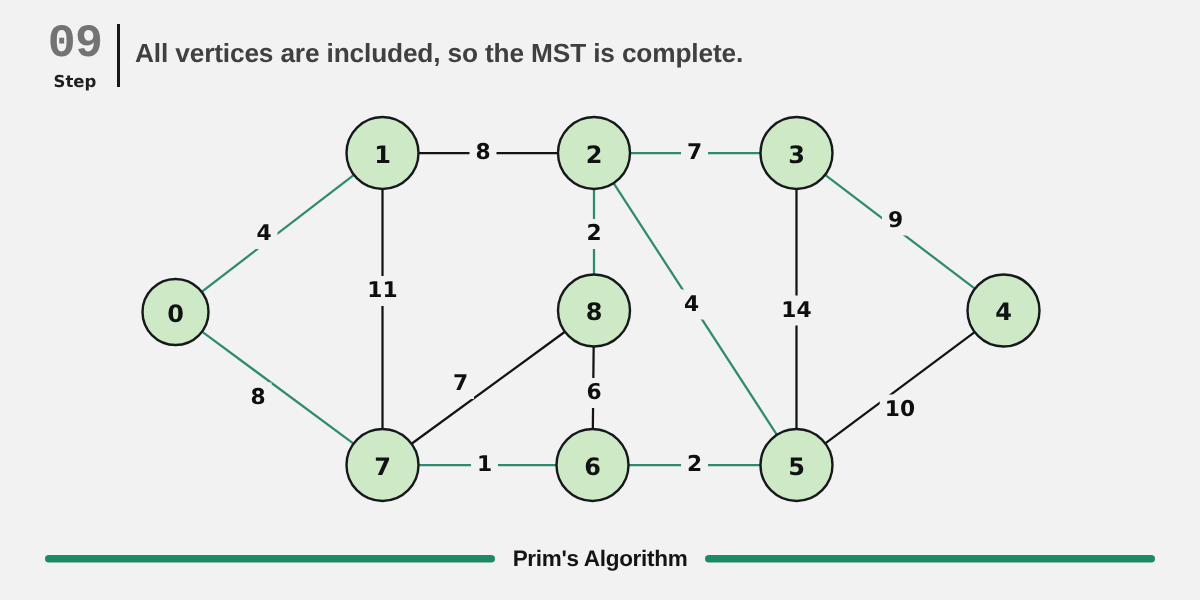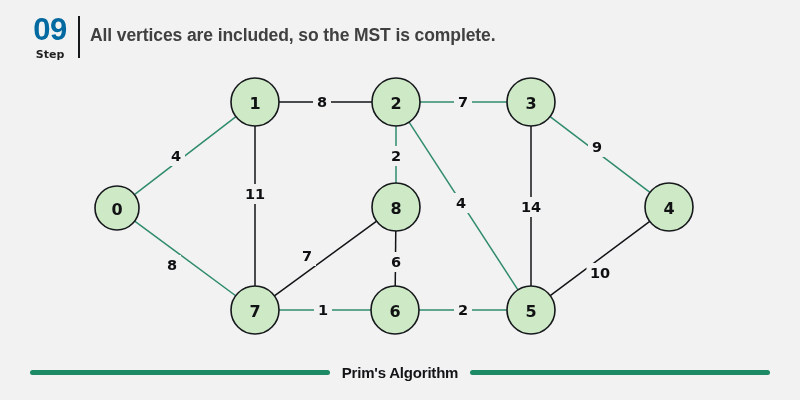--- a/index.html
+++ b/index.html
@@ -30,24 +30,24 @@
   }
   .step-block {
     position: absolute;
     left: 22px;
     top: 14px;
     width: 56px;
     text-align: center;
     line-height: 1;
   }
   .step-number {
-    font-family: Liberation Sans, sans-serif;
+    font-family: Liberation Mono, monospace;
     font-size: 31px;
     font-weight: bold;
-    color: #0369a1;
+    color: #737373;
     letter-spacing: -0.5px;
     display: block;
   }
   .step-caption {
     font-family: "DejaVu Sans", sans-serif;
     font-size: 11px;
     font-weight: bold;
     color: #1f1f1f;
     display: block;
     margin-top: 4px;

